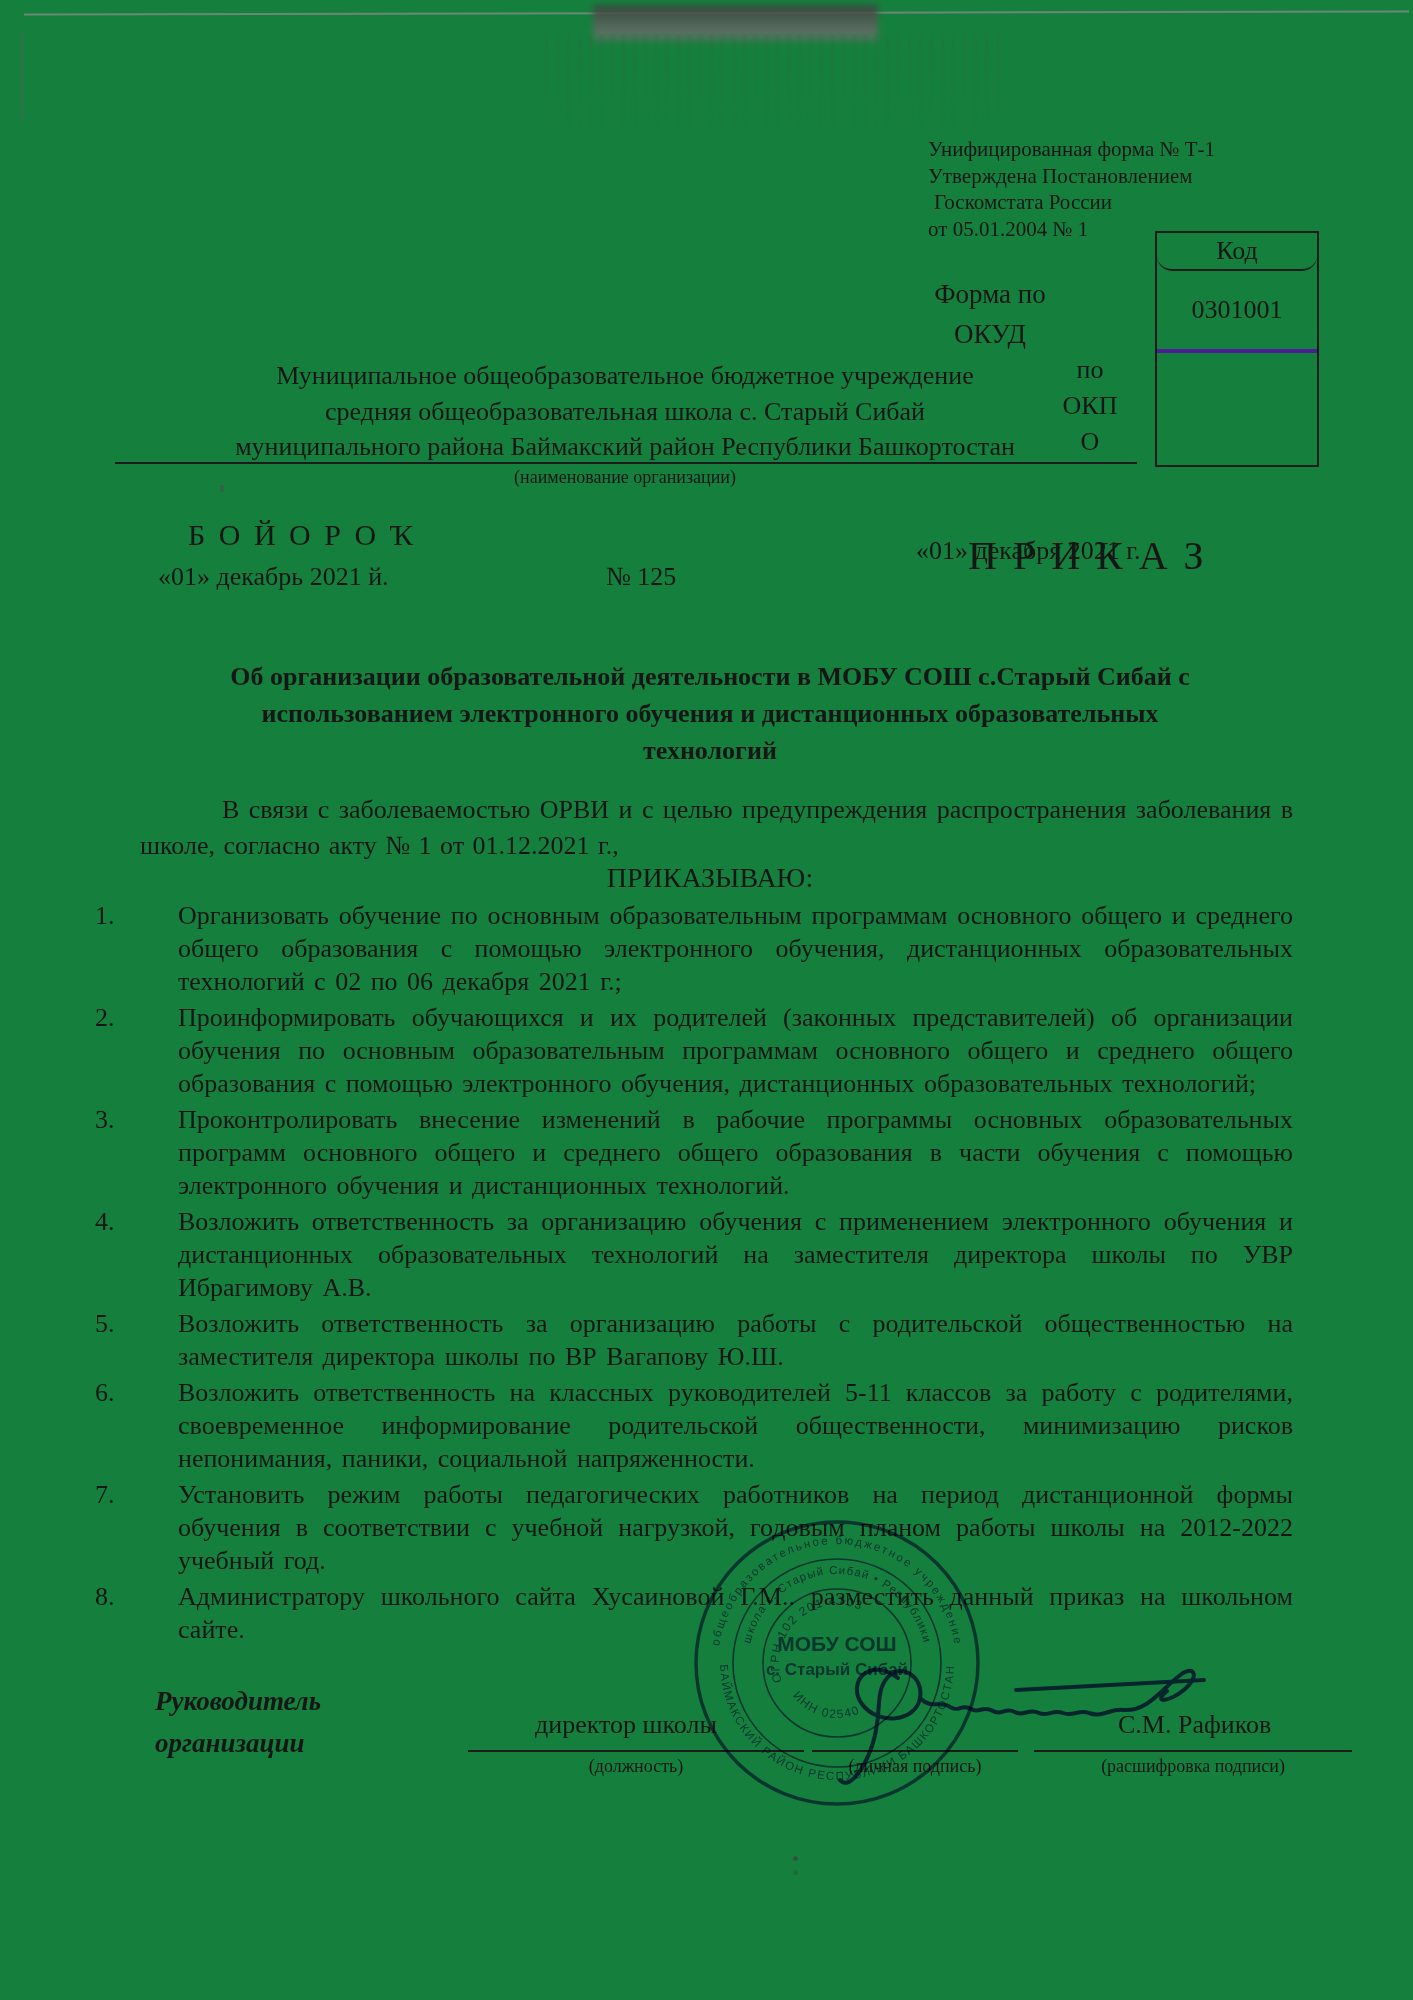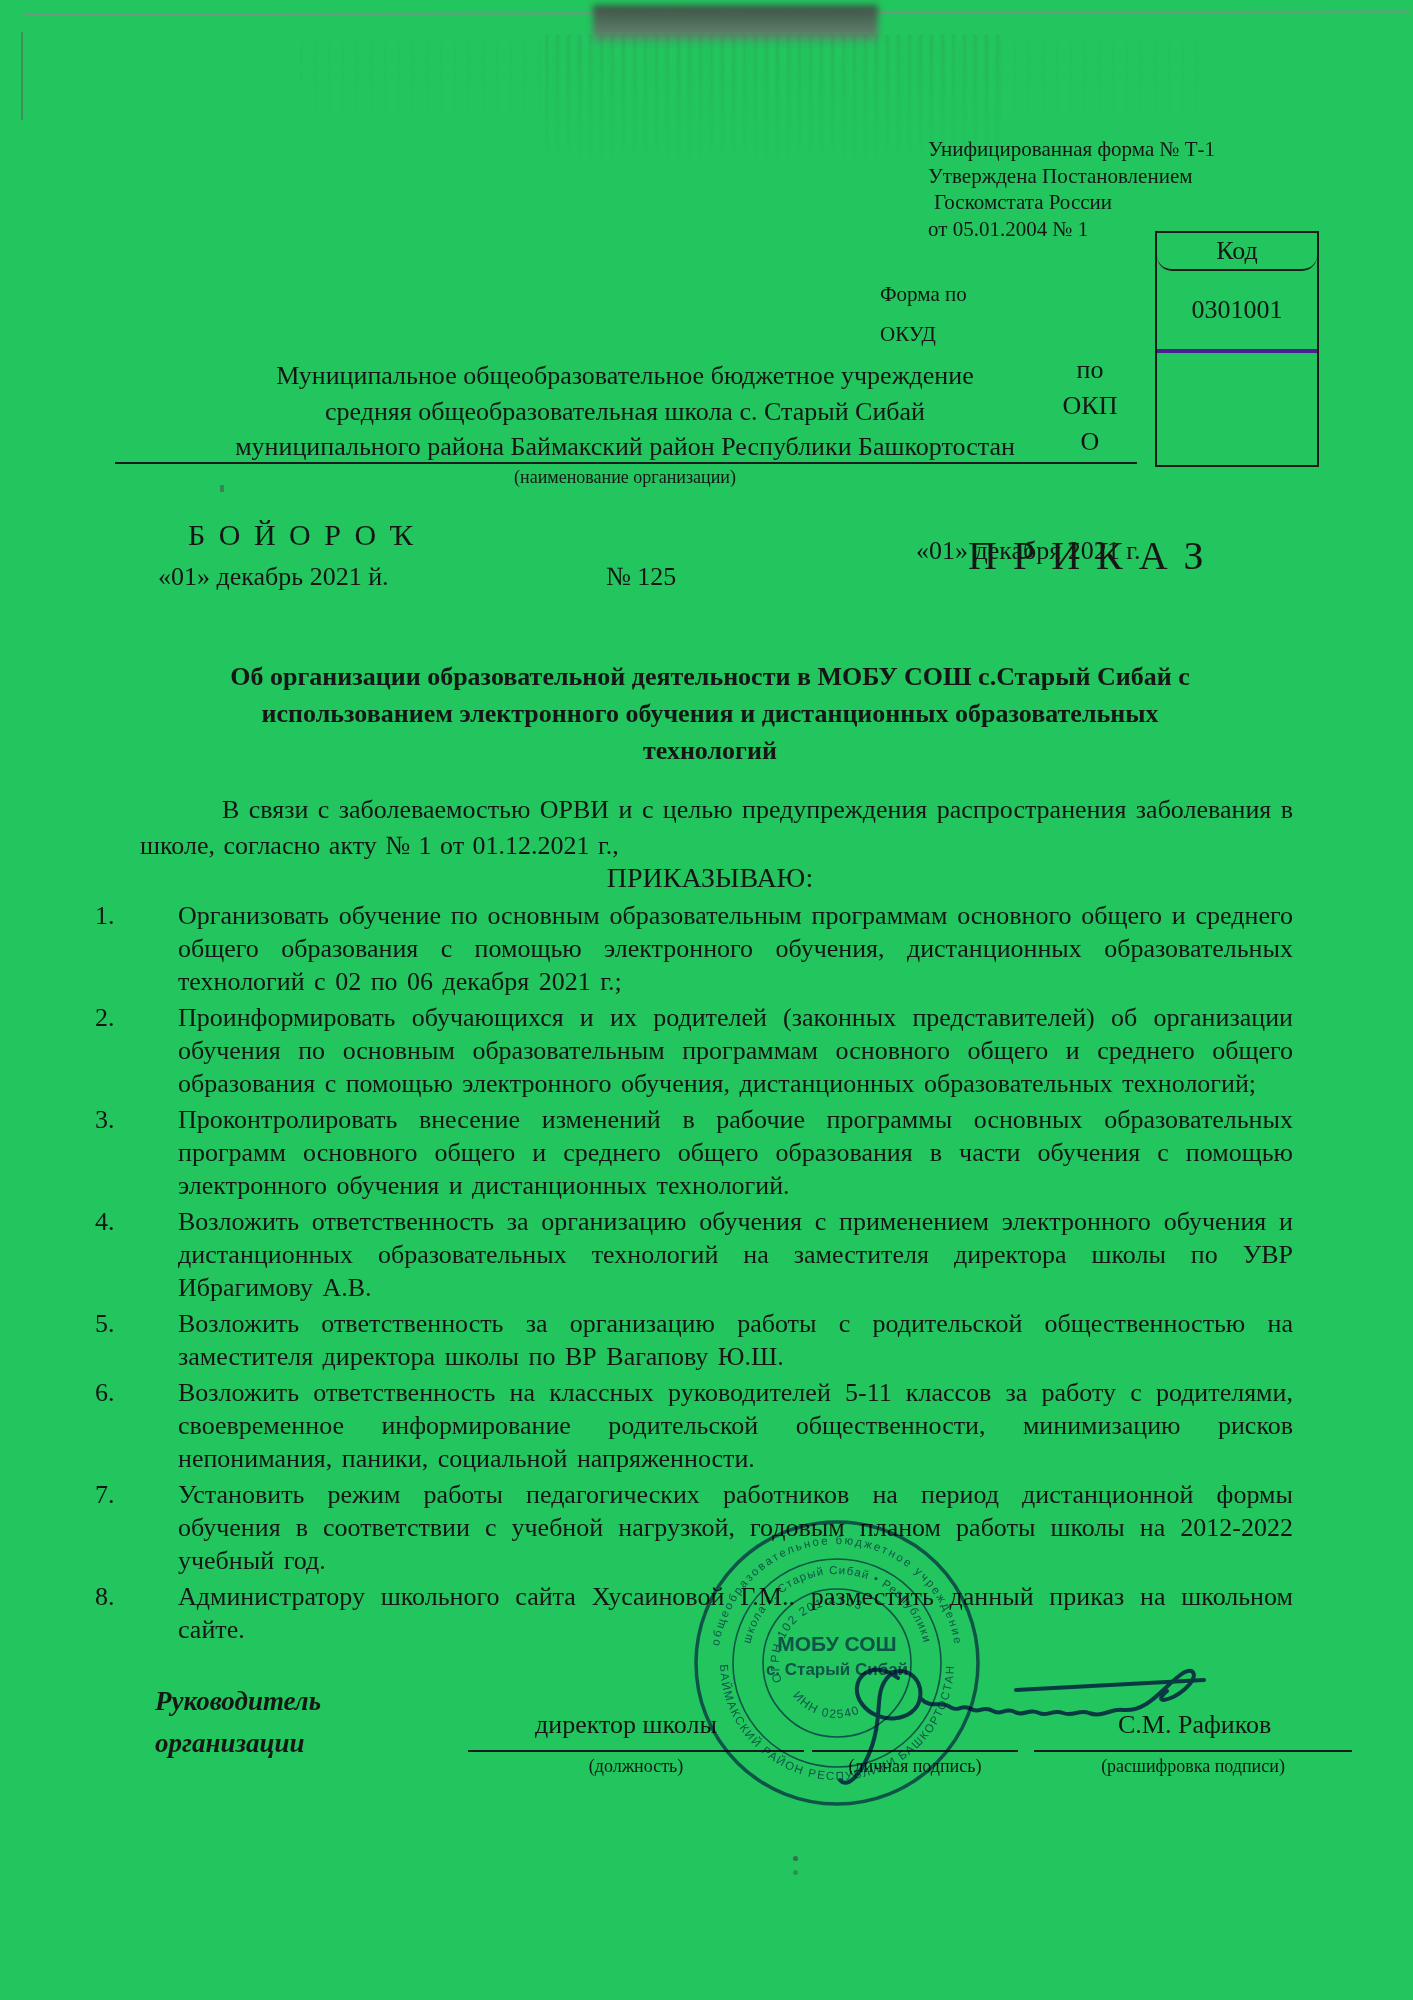--- a/index.html
+++ b/index.html
@@ -1,18 +1,18 @@
 <!DOCTYPE html>
 <html><head>
 <meta charset="utf-8">
 <style>
   html,body{margin:0;padding:0;background:#e9e9e7;}
   #page{
     position:relative; width:1413px; height:2000px; margin:0 auto;
-    background:#22c55e; overflow:hidden;
+    background:#15803d; overflow:hidden;
     font-family:"Liberation Serif", serif; color:#161616;
   }
   .abs{position:absolute;}
   
   .top-line{left:24px; top:12px; width:1385px; height:2px; background:#8a8a8a; opacity:.75; transform:rotate(-.12deg);}
   .smudge-core{left:593px; top:5px; width:285px; height:40px; background:linear-gradient(180deg,#3c3c3c 0%,#6d6d6d 70%,rgba(120,120,120,0) 100%); filter:blur(3px); opacity:.82;}
   .smudge-streaks{left:545px; top:34px; width:460px; height:130px;
     background:repeating-linear-gradient(90deg, rgba(70,70,70,.22) 0 3px, rgba(0,0,0,0) 3px 11px);
     filter:blur(1px); opacity:.55;
     -webkit-mask:linear-gradient(180deg,#000 0%,rgba(0,0,0,0) 100%);
@@ -20,21 +20,21 @@
   .smudge-haze{left:300px; top:40px; width:900px; height:120px;
     background:repeating-linear-gradient(90deg, rgba(90,90,90,.10) 0 2px, rgba(0,0,0,0) 2px 14px);
     filter:blur(1px); opacity:.35;
     -webkit-mask:linear-gradient(180deg,#000,rgba(0,0,0,0) 85%);
     mask:linear-gradient(180deg,#000,rgba(0,0,0,0) 85%);}
   .edge-line{left:21px; top:32px; width:2px; height:88px; background:#5a5a5a; opacity:.5;}
   .speck{width:4px;height:7px;background:#4a4a4a;opacity:.55;border-radius:1px;}
 
   
   .form-note{left:928px; top:136px; font-size:21px; line-height:26.5px; white-space:nowrap;}
-  .forma-po{left:880px; top:274px; width:220px; text-align:left; font-size:21px; line-height:40px;}
+  .forma-po{left:880px; top:274px; width:220px; text-align:center; font-size:27px; line-height:40px;}
   .code-box{left:1155px; top:231px; width:160px; border:2px solid #1c1c1c;}
   .code-head{height:36px; border-bottom:2px solid #1c1c1c; font-size:26px; display:flex; align-items:center; justify-content:center;border-radius:15px;}
   .code-val{height:78px; border-bottom:4px solid #4c1d95; font-size:26px; display:flex; align-items:center; justify-content:center;}
   .code-empty{height:112px;}
   .po-okpo{left:1040px; top:352px; width:100px; text-align:center; font-size:26px; line-height:36px;}
 
   
   .org-block{left:115px; top:358px; width:1020px; text-align:center; font-size:26px; line-height:35.5px;}
   .org-underline{left:115px; top:462px; width:1022px; height:2px; background:#1c1c1c;}
   .org-caption{left:115px; top:467px; width:1020px; text-align:center; font-size:18px;}

